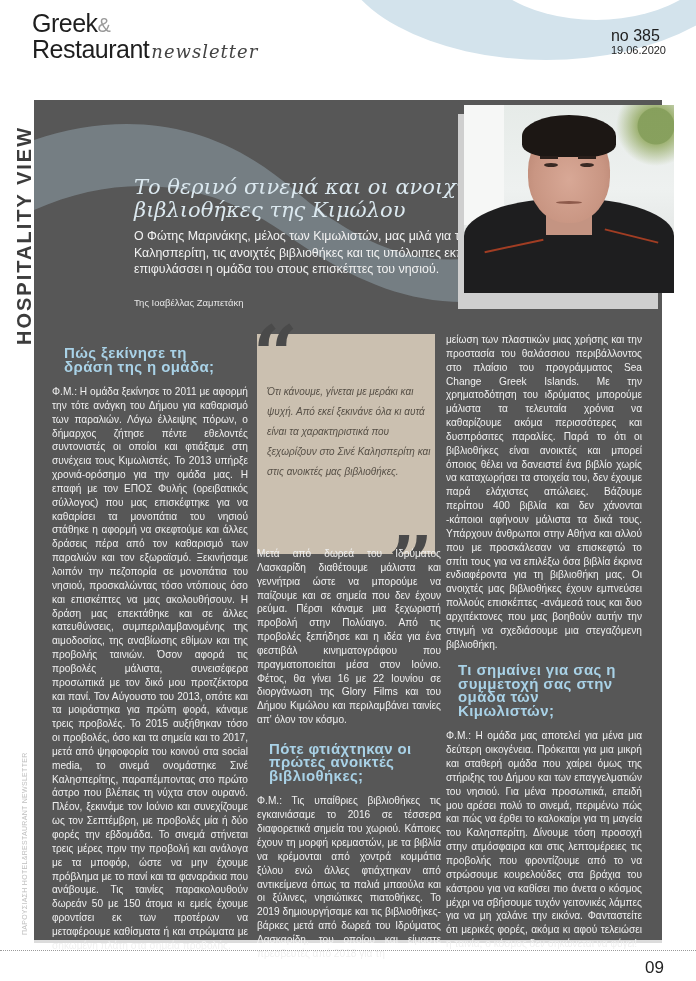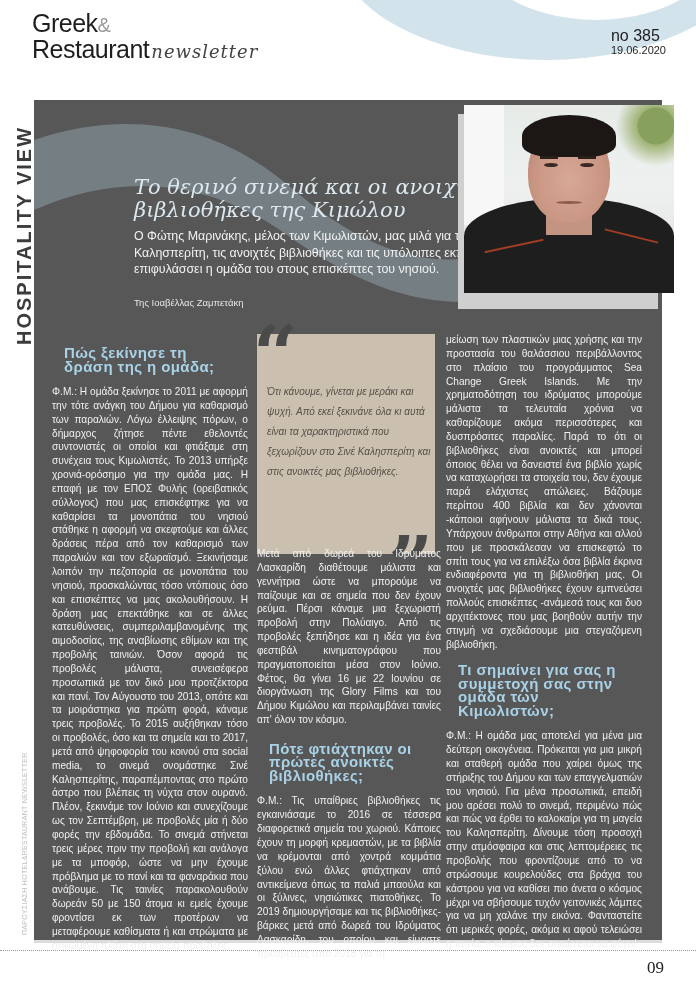--- a/index.html
+++ b/index.html
@@ -133,21 +133,21 @@
   }
   .pullquote .text {
     position: absolute; left: 10px; top: 48px; width: 165px;
     font-family: Liberation Sans, sans-serif; font-style: italic; font-size: 10px; line-height: 20px;
     color: #575047;
   }
 
   .footer-rule {
     position: absolute; left: 0; top: 950px; width: 696px; border-top: 1px dotted #9a9a9a;
   }
-  .page-num { position: absolute; right: 32px; top: 958px; font-size: 17px; color: #222; font-family: Liberation Serif, serif; }
+  .page-num { position: absolute; right: 32px; top: 958px; font-size: 17px; color: #222; }
 </style>
 </head>
 <body>
 
 <div class="top-swoosh"></div>
 <div class="top-swoosh-inner"></div>
 
 <div class="logo">
   <div class="l1"><span>Greek</span><span class="amp">&amp;</span></div>
   <div class="l2"><span>Restaurant</span><span class="script">newsletter</span></div>

